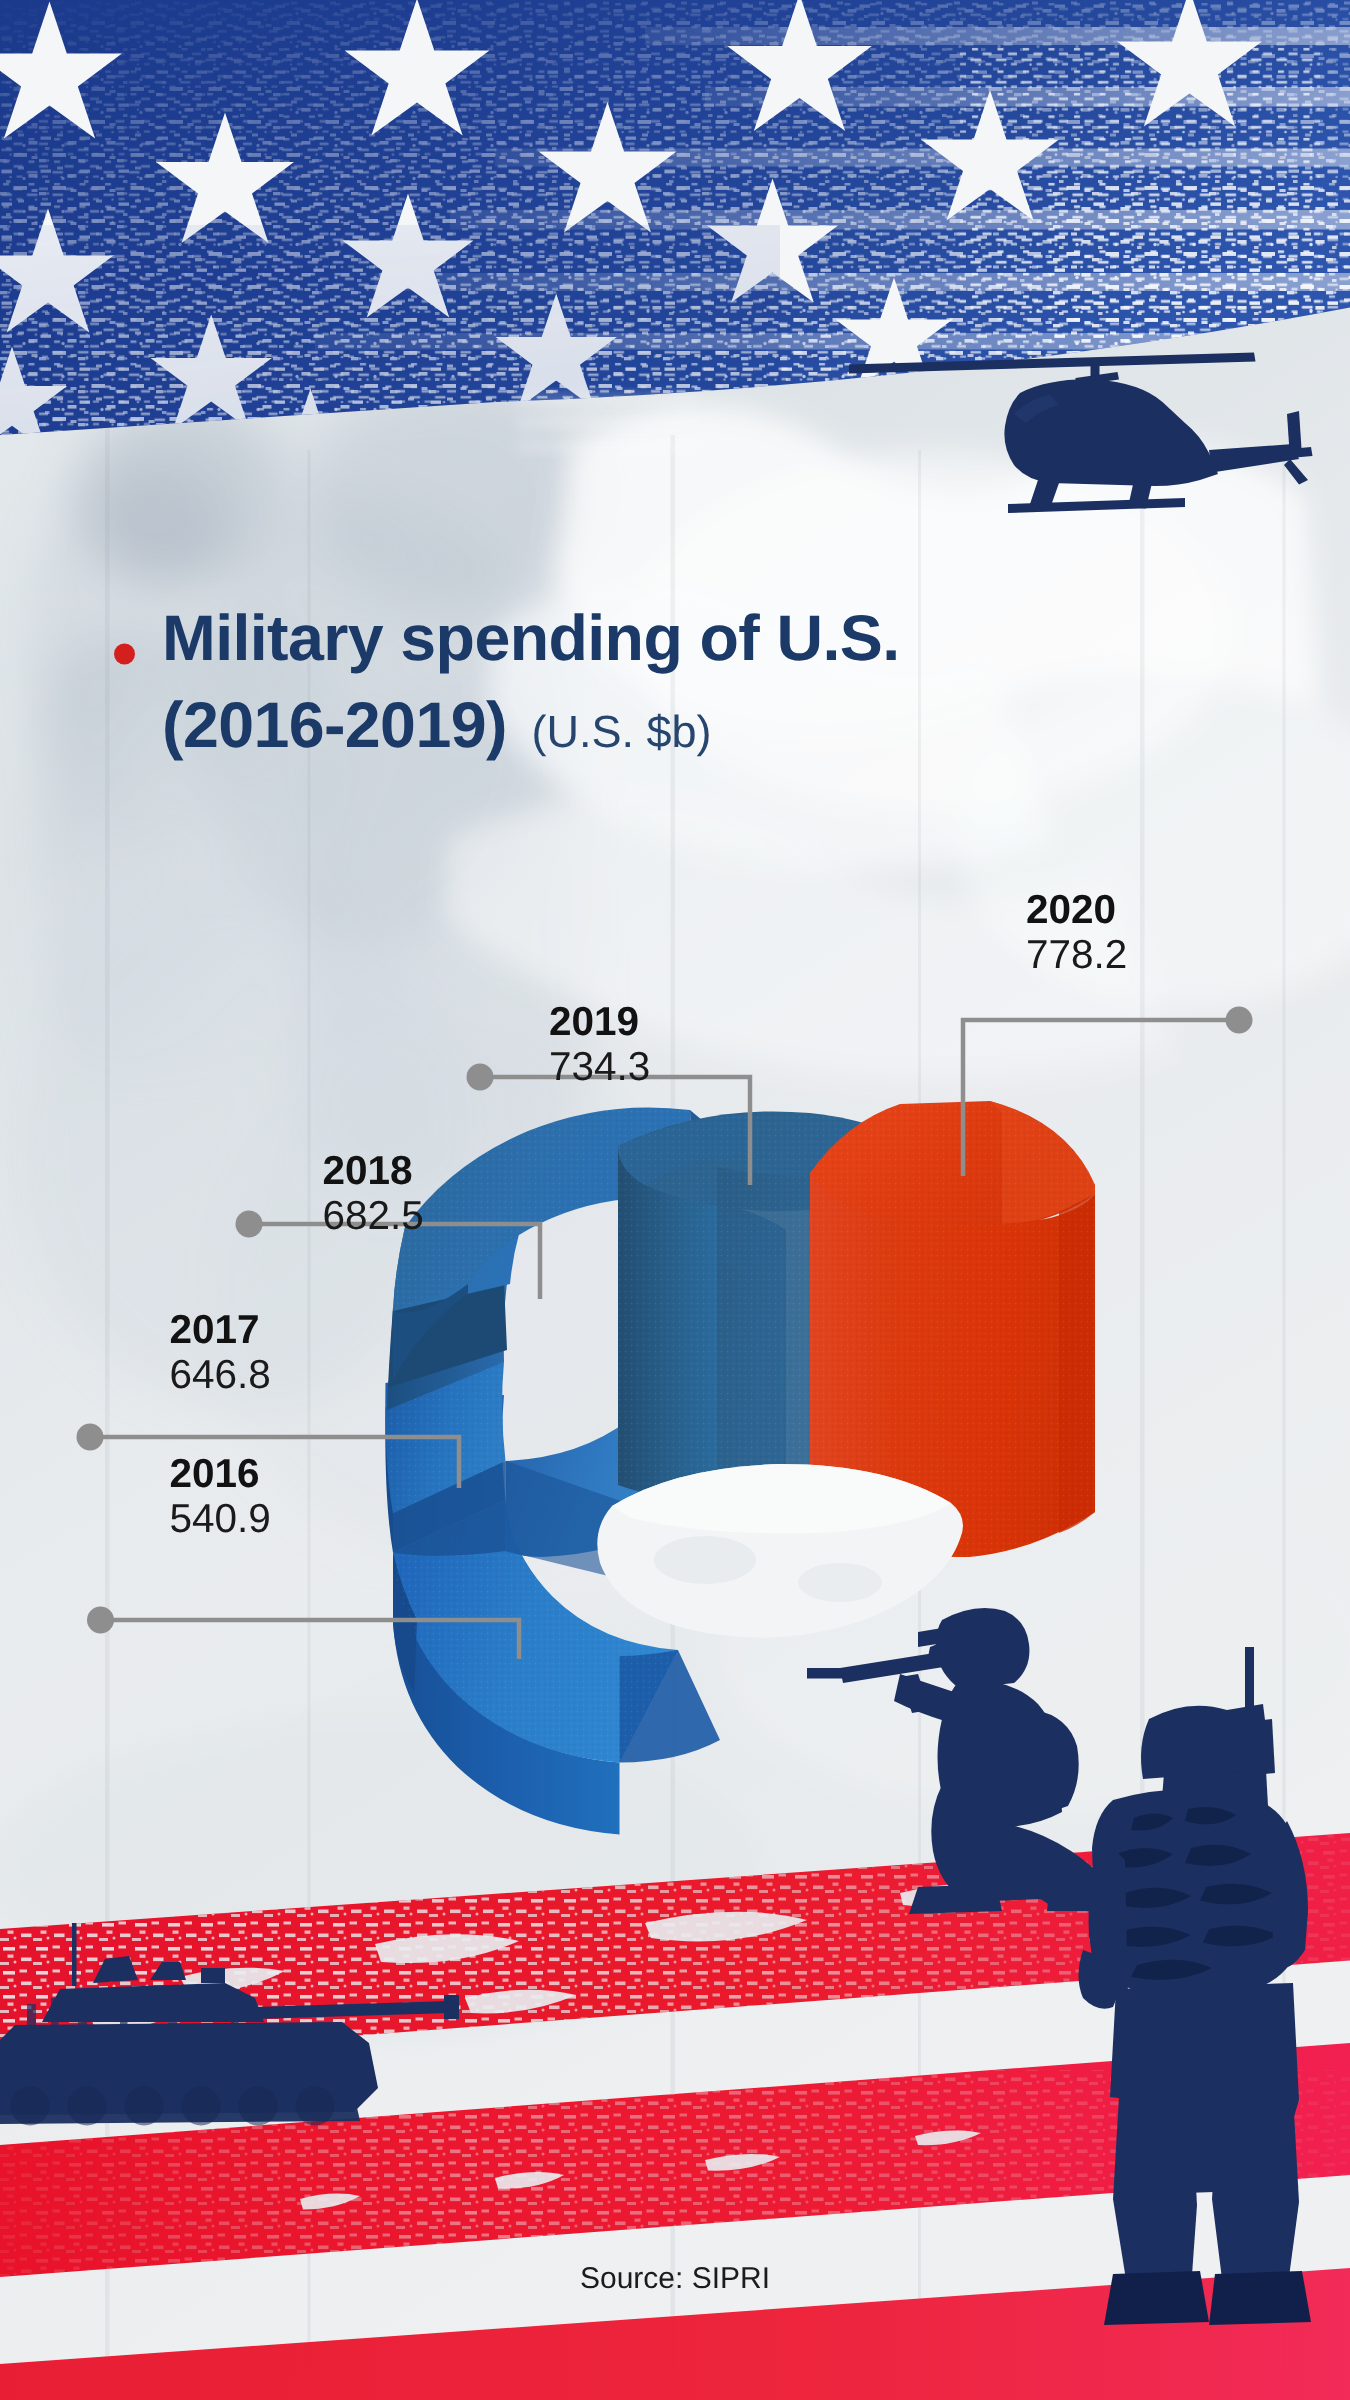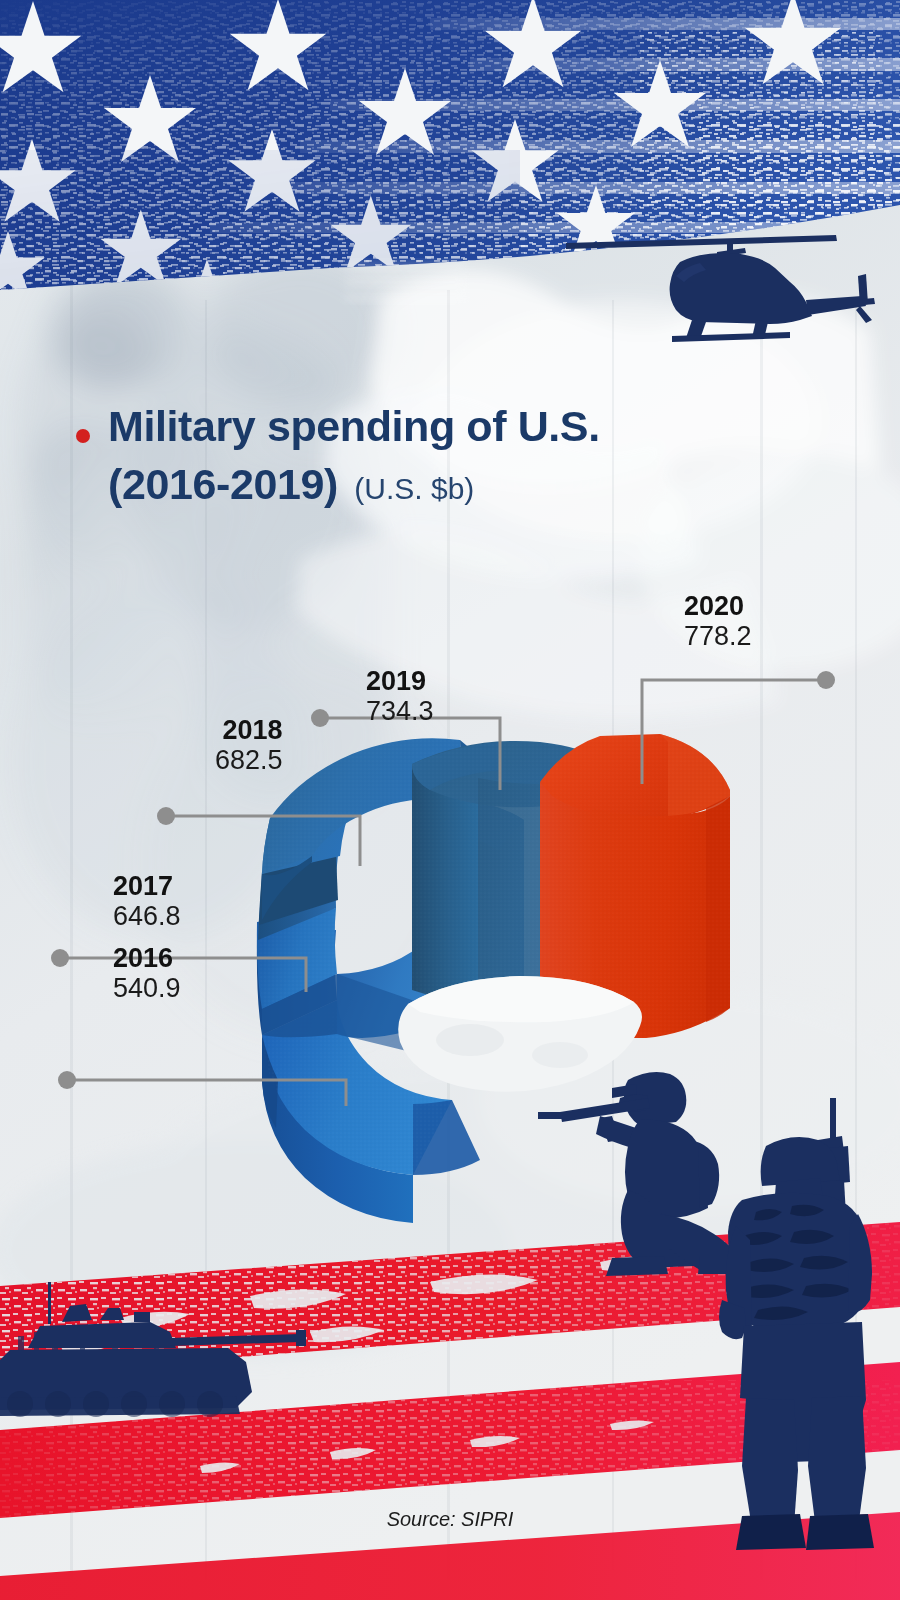--- a/index.html
+++ b/index.html
@@ -41,30 +41,30 @@
   
   .callout { position:absolute; z-index:45; text-align:left; }
   .callout .yr {
     font-size:27px; font-weight:bold; color:#121212; line-height:1.08;
     white-space:nowrap;
   }
   .callout .val {
     font-size:27px; font-weight:normal; color:#1a1a1a; line-height:1.12;
     white-space:nowrap;
   }
-  #co-2016 { left:113px; top:944px; }
+  #co-2016 { left:113px; top:968px; }
   #co-2017 { left:113px; top:872px; }
-  #co-2018 { left:215px; top:716px;text-align:right; }
+  #co-2018 { left:215px; top:766px; }
   #co-2019 { left:366px; top:632px;margin-top:35px; }
   #co-2020 { left:684px; top:592px; }
 
   
   #source {
     position:absolute; left:0; right:0; top:1508px;
-    text-align:center; font-size:20px; color:#1c1c1c; z-index:50;font-style:italic;
+    text-align:center; font-size:20px; color:#1c1c1c; z-index:50;
   }
 </style>
 </head>
 <body>
 
 <div id="stage">
 
   <svg class="layer" viewBox="0 0 900 1600" preserveAspectRatio="none">
     <defs>
       <linearGradient id="bgGrad" x1="0" y1="0" x2="0.35" y2="1">

